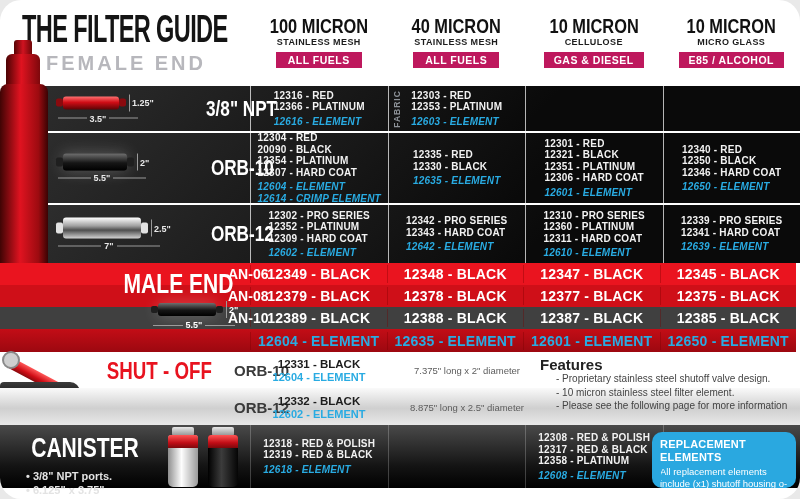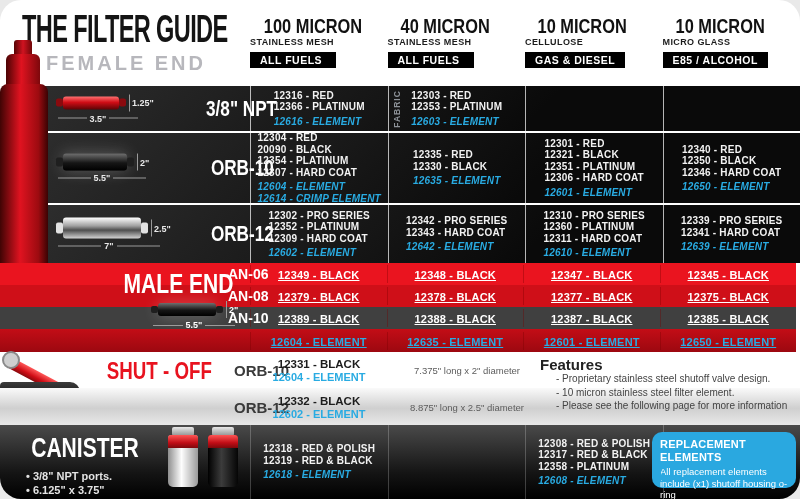--- a/index.html
+++ b/index.html
@@ -5,24 +5,24 @@
   html,body{margin:0;padding:0;background:#e9e9e9;}
   #page{position:relative;width:800px;height:499px;background:#fff;overflow:hidden;
         font-family:"Liberation Sans","DejaVu Sans",sans-serif;border-radius:21px;}
   .cond{display:inline-block;transform:scaleX(.78);transform-origin:center;white-space:nowrap;}
   .condL{display:inline-block;transform:scaleX(.62);transform-origin:left center;white-space:nowrap;}
 
   
   #title{position:absolute;left:22px;top:8px;font-size:38px;font-weight:bold;color:#141414;letter-spacing:-1px;}
   #subtitle{position:absolute;left:46px;top:52px;font-size:20px;font-weight:bold;color:#b7b7bc;letter-spacing:3px;}
   #hcols{position:absolute;left:250px;top:16px;right:0;display:flex;}
-  .hcol{flex:1 1 0;text-align:left;}
+  .hcol{flex:1 1 0;text-align:center;}
   .hmicron{font-size:21px;font-weight:bold;color:#111;line-height:20px;}
   .hmedia{font-size:9px;font-weight:bold;color:#1c1c1c;letter-spacing:.4px;margin-top:1px;}
-  .hbadge{display:inline-block;margin-top:5px;background:#000000;color:#fff;font-size:10.5px;
+  .hbadge{display:inline-block;margin-top:5px;background:#be185d;color:#fff;font-size:10.5px;
           font-weight:bold;letter-spacing:.5px;padding:2px 10px;min-width:86px;box-sizing:border-box;}
 
   
   #redcan{position:absolute;left:0;top:40px;width:48px;height:223px;z-index:3;}
   #redcan .nub{position:absolute;left:14px;top:0;width:18px;height:18px;background:linear-gradient(90deg,#550404,#d01320,#6e0608);border-radius:3px;}
   #redcan .cap{position:absolute;left:6px;top:14px;width:34px;height:34px;background:linear-gradient(90deg,#4a0303,#e01320 45%,#7d080c);border-radius:6px 6px 0 0;}
   #redcan .body{position:absolute;left:0;top:44px;width:48px;height:179px;background:linear-gradient(90deg,#3f0404,#e01320 42%,#9c0b10 80%,#3a0303);border-radius:8px 8px 0 0;}
 
   
   .frow{position:absolute;left:45px;right:0;display:flex;background:linear-gradient(135deg,#2d2d2d,#0a0a0a 65%);}
@@ -53,21 +53,21 @@
   .hdim{display:flex;align-items:center;color:#e9e9e9;font-size:9px;font-weight:bold;margin-top:2px;}
   .hdim::before,.hdim::after{content:"";flex:1;height:1px;background:#9a9a9a;margin:0 3px;}
 
   
   #male{position:absolute;left:0;top:263px;width:796px;height:89px;background:#d81019;}
   .mrow{position:relative;display:flex;align-items:center;}
   .ms1{height:22px;background:#ea141f;} .ms2{height:22px;background:#cf0f18;} .ms3{height:22px;background:#404040;}
   .mse{height:23px;background:linear-gradient(180deg,#c30d16,#9c0810);}
   .mspacer{flex:0 0 250px;} 
   .mcell{flex:1 1 0;text-align:center;border-left:1px solid rgba(120,0,0,.35);}
-  .mcell span{color:#fff;font-size:11px;font-weight:bold;letter-spacing:.2px;text-decoration:underline;}
+  .mcell span{color:#fff;font-size:14px;font-weight:bold;letter-spacing:.2px;}
   .mcell.el span{color:#29abe2;}
   .anlab{position:absolute;left:228px;top:50%;transform:translateY(-50%);color:#fff;font-size:14px;font-weight:bold;}
   #male-label{position:absolute;left:108px;top:6px;color:#fff;font-weight:bold;font-size:27px;z-index:2;}
   #male-gfx{position:absolute;left:150px;top:38px;z-index:2;}
   #male-gfx .vlab,#male-gfx .hdim{color:#fff;}
   #male-fitting{position:absolute;left:0;top:0;width:90px;height:89px;background:linear-gradient(120deg,#1a1a1a,#000 70%);
                 clip-path:polygon(0 0,30% 4%,58% 34%,100% 46%,62% 100%,0 100%);}
 
   
   #shutoff{position:absolute;left:0;top:352px;width:800px;height:73px;background:#fff;}
@@ -82,21 +82,21 @@
          color:#5d5d5d;font-size:9.5px;}
   #features{position:absolute;left:540px;top:6px;width:255px;}
   #features .ftitle{font-size:15px;font-weight:bold;color:#222;line-height:14px;}
   #features .fitem div{font-size:10px;color:#444;line-height:13.5px;margin-left:16px;}
   #valve{position:absolute;left:0;top:8px;width:95px;height:60px;}
   #valve .vbody{position:absolute;left:0;top:22px;width:80px;height:30px;background:linear-gradient(180deg,#3c3c3c,#0e0e0e 60%,#000);border-radius:4px 10px 10px 4px;}
   #valve .vlever{position:absolute;left:8px;top:-4px;width:86px;height:11px;background:linear-gradient(180deg,#ff5a5a,#d00d16 60%,#8a0a0e);border-radius:5px;transform:rotate(28deg);transform-origin:left center;}
   #valve .vhinge{position:absolute;left:2px;top:-9px;width:14px;height:14px;background:#cfcfcf;border-radius:50%;border:2px solid #8a8a8a;}
 
   
-  #canister{position:absolute;left:0;top:425px;width:800px;height:74px;background:linear-gradient(180deg,#4a4a4a,#141414 65%,#000);}
+  #canister{position:absolute;left:0;top:425px;width:800px;height:63px;background:linear-gradient(180deg,#4a4a4a,#141414 65%,#000);}
   #canister-label{position:absolute;left:16px;top:8px;color:#fff;font-weight:bold;font-size:27px;}
   #can-bullets{position:absolute;left:26px;top:44px;}
   #can-bullets div{color:#e3e3e3;font-size:11px;font-weight:bold;line-height:14px;}
   .ccols{position:absolute;left:250px;right:0;top:0;bottom:0;display:flex;}
   .ccell{flex:1 1 0;border-left:1px solid rgba(255,255,255,.22);display:flex;align-items:center;justify-content:center;}
   .cangfx{position:absolute;left:168px;top:10px;display:flex;gap:10px;}
   .can{position:relative;width:30px;height:52px;border-radius:3px 3px 5px 5px;}
   .can .bracket{position:absolute;left:4px;top:-8px;width:22px;height:9px;background:linear-gradient(180deg,#e8e8e8,#8f8f8f);border-radius:2px;}
   .can .cap{position:absolute;left:0;top:0;width:30px;height:13px;background:linear-gradient(180deg,#f55,#c00d16 60%,#7d080c);border-radius:3px 3px 0 0;}
   .can.silver{background:linear-gradient(90deg,#8f8f8f,#fdfdfd 45%,#9a9a9a);}

